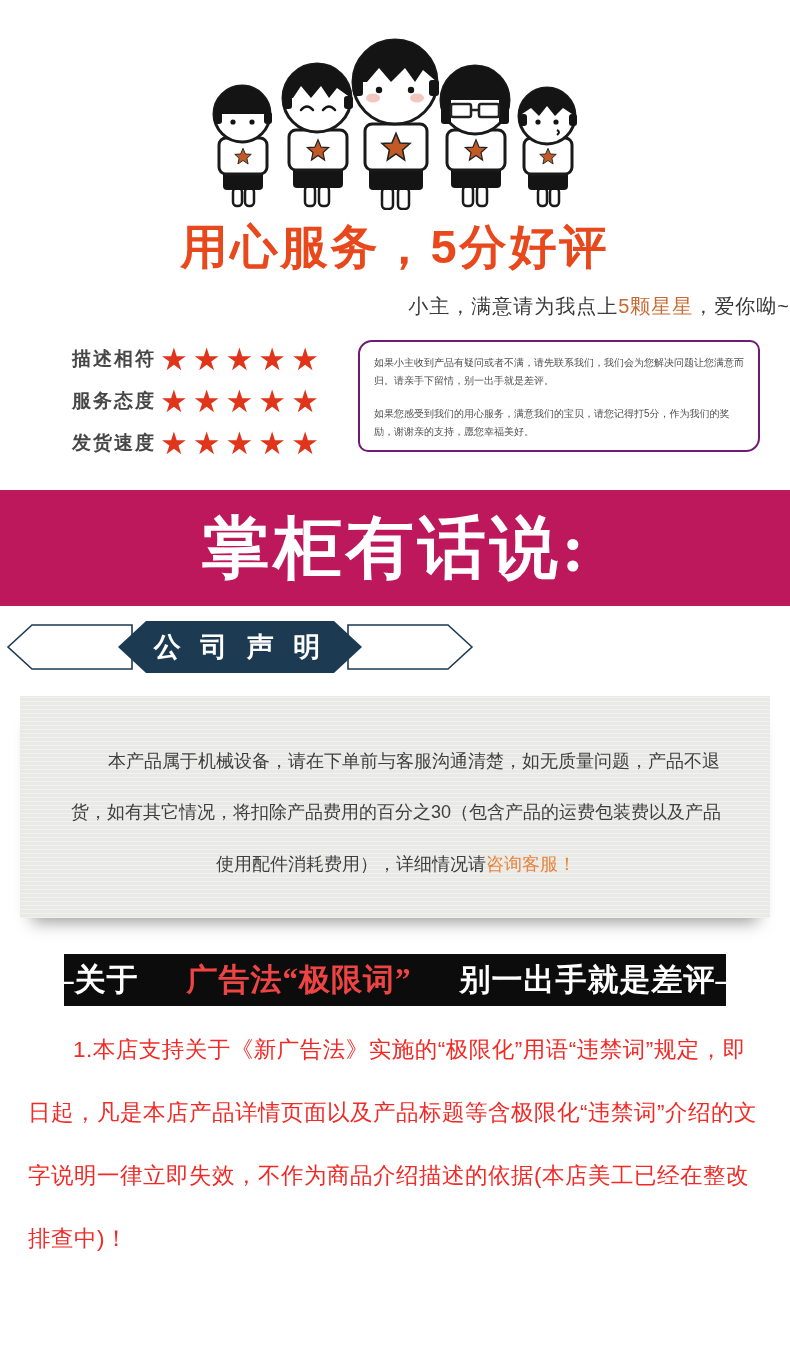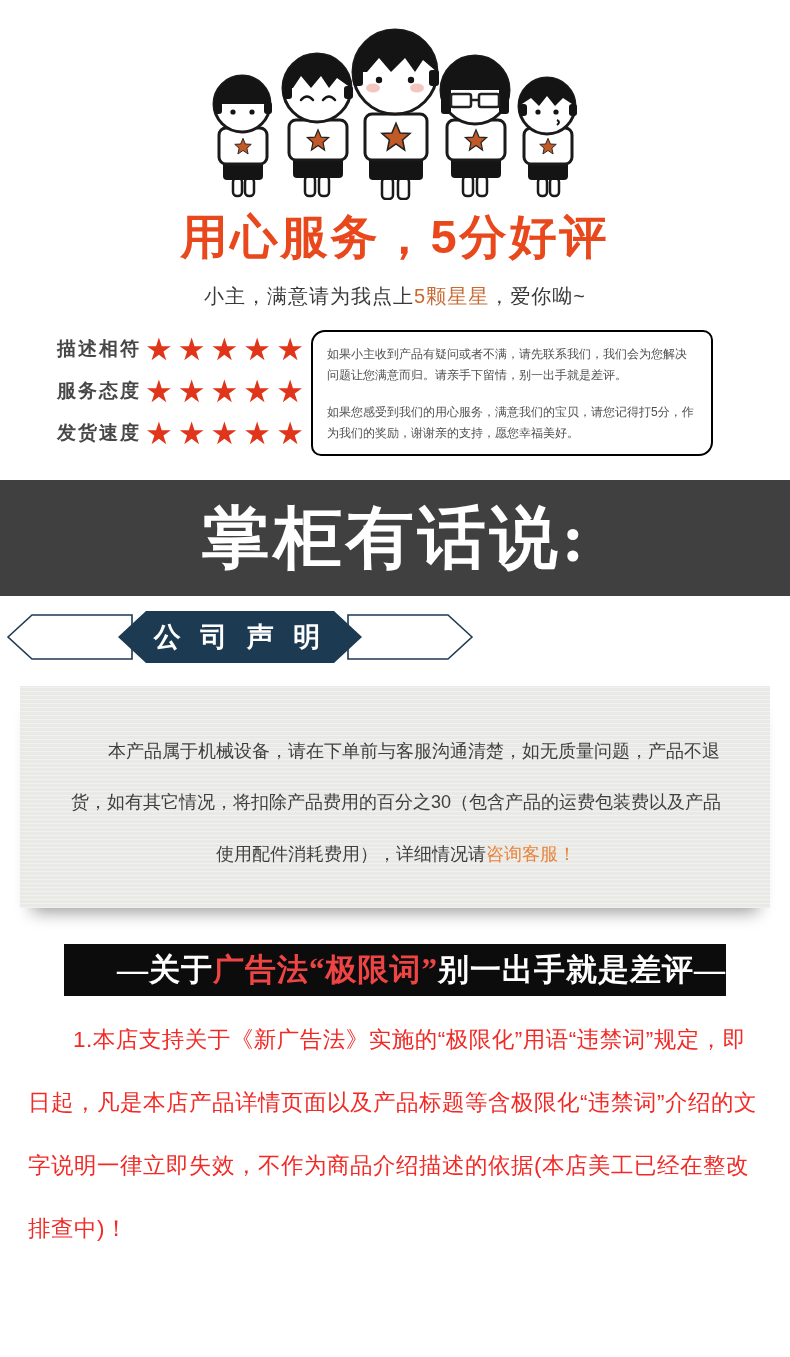--- a/index.html
+++ b/index.html
@@ -5,78 +5,78 @@
   * { margin: 0; padding: 0; box-sizing: border-box; }
   body {
     width: 790px;
     background: #ffffff;
     font-family: "Liberation Sans", sans-serif;
     color: #333;
   }
   .page { width: 790px; overflow: hidden; }
 
   
-  .hero { }
+  .hero { padding-top: 10px; }
   .kids-svg { display: block; margin: 0 auto; }
   .hero-title {
     margin-top: 6px;
     text-align: center;
     font-size: 47px;
     font-weight: 900;
     letter-spacing: 3px;
     color: #e8481c;
   }
   .hero-subtitle {
     margin-top: 14px;
-    text-align: center;
+    text-align: right;
     font-size: 20px;
     color: #3a3a3a;
     letter-spacing: 1px;
   }
   .hero-subtitle .hl { color: #c96a33; }
 
   
   .ratings-section {
     display: flex;
     align-items: flex-start;
-    padding: 20px 0 0 57px;
+    padding: 20px 0 0 72px;
   }
   .rating-rows { flex: 0 0 auto; }
   .rating-row { display: flex; align-items: center; height: 38px; margin-bottom: 4px; }
   .rating-label {
     width: 88px;
     font-size: 19px;
     font-weight: 700;
     color: #474747;
     letter-spacing: 2px;
   }
   .rating-stars {
     font-size: 31px;
     color: #e1351b;
     letter-spacing: 5px;
     line-height: 1;
     white-space: nowrap;
   }
   .service-note {
-    margin-left: 2px;
+    margin-left: 34px;
     width: 402px;
-    border: 2px solid #000000;
+    border: 2px solid #701a75;
     border-radius: 14px 10px 14px 10px;
     padding: 12px 14px 10px 14px;
-    font-size: 12px;
+    font-size: 10px;
     line-height: 1.75;
     color: #4f4f4f;
   }
   .service-note p + p { margin-top: 16px; }
 
   
   .red-banner {
     margin-top: 24px;
     height: 116px;
-    background: #404040;
+    background: #be185d;
     display: flex;
     align-items: center;
     justify-content: center;
   }
   .red-banner span {
     font-family: "Liberation Serif", serif;
     font-weight: 900;
     font-size: 68px;
     letter-spacing: 4px;
     color: #ffffff;
@@ -99,22 +99,23 @@
   .gray-box .hl { color: #e8833a; }
 
   
   .adlaw-banner {
     margin: 36px auto 0 auto;
     width: 662px;
     height: 52px;
     background: #0c0c0c;
     display: flex;
     align-items: center;
-    justify-content: flex-end;
+    justify-content: center;
     white-space: nowrap;
+    gap: 48px;
   }
   .adlaw-banner span {
     font-family: "Liberation Serif", serif;
     font-weight: 900;
     font-size: 31px;
     letter-spacing: 1px;
     color: #ffffff;
   }
   .adlaw-banner .yl { color: #ef4444; }
 

